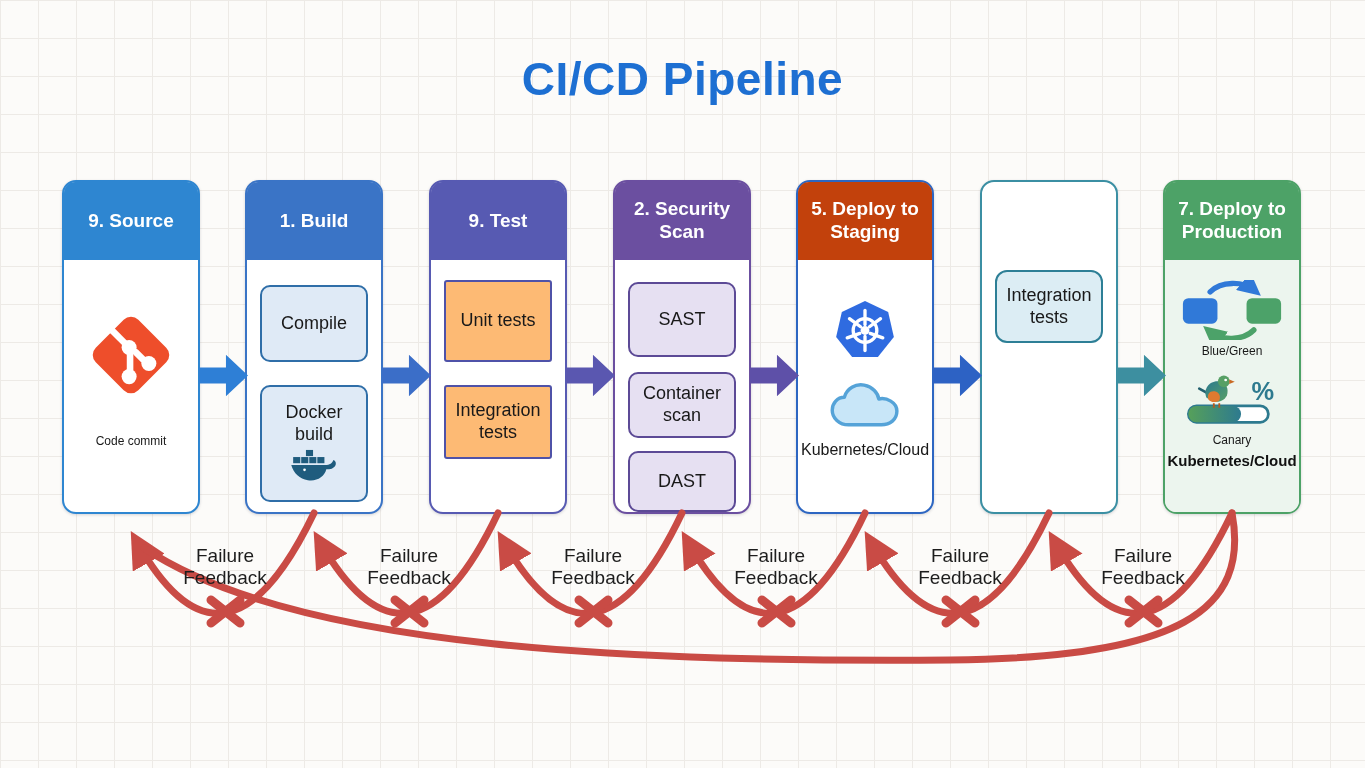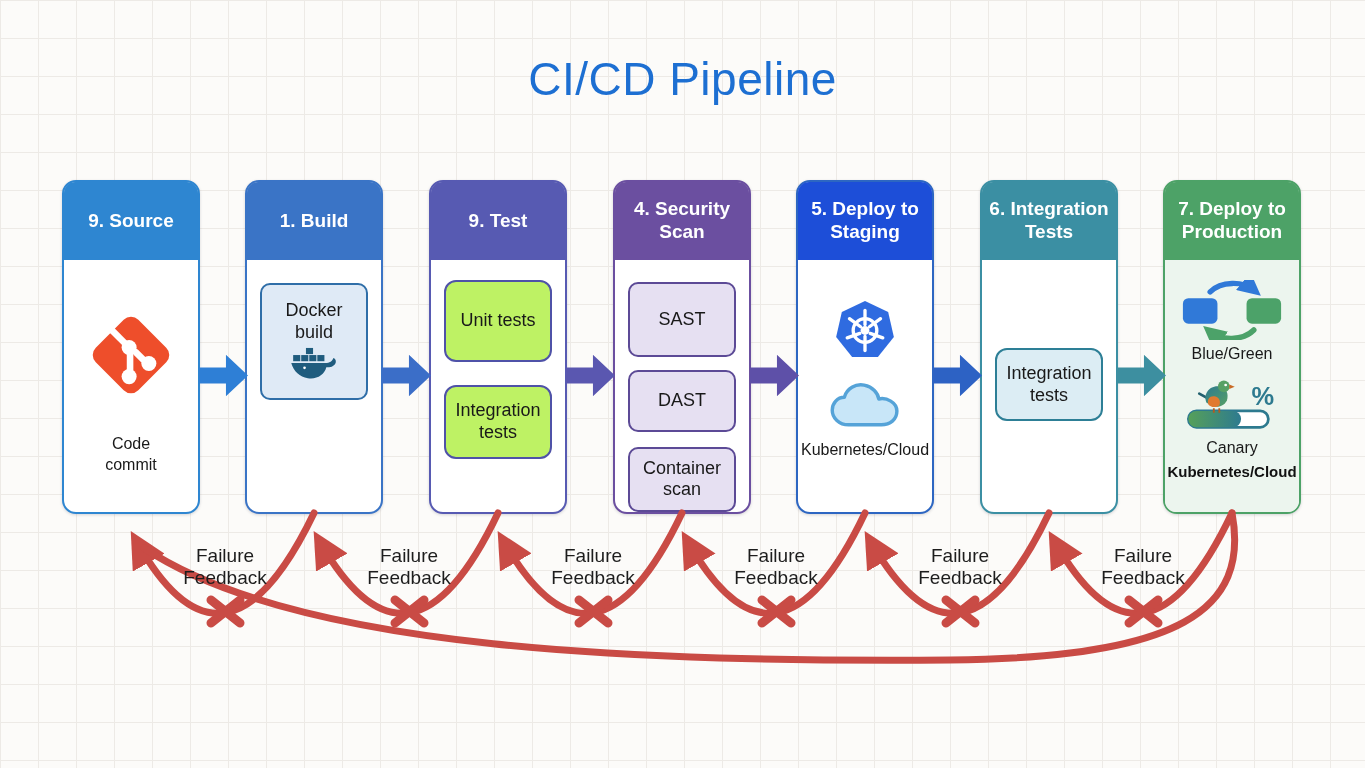--- a/index.html
+++ b/index.html
@@ -1,43 +1,43 @@
 <!DOCTYPE html>
 <html><head>
 <meta charset="utf-8">
 <style>
   html,body{margin:0;padding:0;}
   body{font-family:"Liberation Sans", sans-serif; background:#fbfaf8;}
   #page{position:relative;width:1365px;height:768px;overflow:hidden;background:#fcfbf9;
     background-image:linear-gradient(#edeae6 1px, transparent 1px),linear-gradient(90deg,#edeae6 1px, transparent 1px);
     background-size:38px 38px;}
   .title{position:absolute;top:52px;left:0;width:100%;text-align:center;
-    font-size:46px;font-weight:400;color:#1d6fd2;letter-spacing:.5px;}
+    font-size:46px;font-weight:700;color:#1d6fd2;letter-spacing:.5px;}
   
   .card{position:absolute;top:180px;width:138px;height:334px;background:#ffffff;border-radius:14px;
     border:2px solid #888;box-sizing:border-box;box-shadow:0 1px 3px rgba(40,40,60,.18);}
   .hdr{height:78px;border-radius:11px 11px 0 0;display:flex;align-items:center;justify-content:center;
     text-align:center;color:#fff;font-weight:700;font-size:19px;line-height:1.2;padding:0 6px;box-sizing:border-box;}
   .bod{height:252px;display:flex;flex-direction:column;align-items:center;box-sizing:border-box;padding:0 13px;}
   .s1{border-color:#2e86d1}.s1 .hdr{background:#2e86d1}
   .s2{border-color:#3a74c6}.s2 .hdr{background:#3a74c6}
   .s3{border-color:#575ab2}.s3 .hdr{background:#575ab2}
   .s4{border-color:#6b4fa0}.s4 .hdr{background:#6b4fa0}
-  .s5{border-color:#2d66c2}.s5 .hdr{background:#1d4ed8}
+  .s5{border-color:#2d66c2}.s5 .hdr{background:#c2410c}
   .s6{border-color:#3b8fa3}.s6 .hdr{background:#3b8fa3}
   .s7{border-color:#4da267}.s7 .hdr{background:#4da267}
   .s7 .bod{background:#ecf5ee;border-radius:0 0 11px 11px;}
   
   .box{width:100%;box-sizing:border-box;border:2px solid;border-radius:10px;display:flex;flex-direction:column;
     align-items:center;justify-content:center;text-align:center;font-size:18px;color:#191919;line-height:1.2;padding:4px 6px;}
   .bx-build{background:#dfeaf6;border-color:#2f6ea8;}
-  .bx-test{background:#bef264;border-color:#4f52a8;border-radius:12px;}
+  .bx-test{background:#fdba74;border-color:#4f52a8;border-radius:3px;}
   .bx-sec{background:#e6e0f2;border-color:#5c4a96;}
   .bx-int{background:#dcedf4;border-color:#2d7f96;border-radius:12px;}
-  .cap{font-size:16px;color:#191919;text-align:center;line-height:1.3;}
+  .cap{font-size:12px;color:#191919;text-align:center;line-height:1.3;}
   .cap-sm{font-size:15px;color:#111;text-align:center;font-weight:600;}
   
   .flow{position:absolute;top:352px;width:49px;height:47px;
     clip-path:polygon(0 33%,55% 33%,55% 6%,100% 50%,55% 94%,55% 67%,0 67%);}
   
   .fbl{position:absolute;top:545px;width:120px;text-align:center;font-size:19px;color:#1d1d1d;line-height:1.17;}
   .ovl{position:absolute;left:0;top:0;pointer-events:none;}
 </style>
 </head>
 <body>
@@ -62,20 +62,23 @@
         <circle cx="48" cy="73" r="8" fill="#fff"></circle>
         <circle cx="69" cy="59" r="8" fill="#fff"></circle>
       </svg>
       <div class="cap" style="margin-top:32px;max-width:78px">Code commit</div>
     </div>
   </div>
 
   <div class="card s2" style="left:245px">
     <div class="hdr">1. Build</div>
     <div class="bod">
+      <div class="box bx-build" style="margin-top:25px;height:77px">
+        <span>Compile</span>
+      </div>
       <div class="box bx-build" style="margin-top:23px;height:117px">
         <span>Docker build</span>
         <svg width="48" height="36" viewBox="0 0 50 38" style="margin-top:3px">
           <g fill="#1f5c7e">
             <rect x="16.5" y="1" width="7.5" height="6.5"></rect>
             <rect x="3" y="8.5" width="7.5" height="6.5"></rect>
             <rect x="11.5" y="8.5" width="7.5" height="6.5"></rect>
             <rect x="20" y="8.5" width="7.5" height="6.5"></rect>
             <rect x="28.5" y="8.5" width="7.5" height="6.5"></rect>
             <path d="M1,17 L37,17 C41.5,17 44.5,14.5 45.5,11.5 C47,12 48.5,13.5 48,16 C47.2,19.5 43.5,21.5 39.5,21.5 L38,21.5 C36,29.5 28,34.5 18.5,33 C10,31.6 3.5,26 1,17 Z"></path>
@@ -92,30 +95,30 @@
       <div class="box bx-test" style="margin-top:20px;height:82px">
         <span>Unit tests</span>
       </div>
       <div class="box bx-test" style="margin-top:23px;height:74px">
         <span>Integration tests</span>
       </div>
     </div>
   </div>
 
   <div class="card s4" style="left:613px">
-    <div class="hdr">4. Security Scan</div>
+    <div class="hdr">2. Security Scan</div>
     <div class="bod">
       <div class="box bx-sec" style="margin-top:22px;height:76px">
         <span>SAST</span>
       </div>
+      <div class="box bx-sec" style="margin-top:15px;height:66px">
+        <span>Container scan</span>
+      </div>
       <div class="box bx-sec" style="margin-top:13px;height:62px">
         <span>DAST</span>
-      </div>
-      <div class="box bx-sec" style="margin-top:15px;height:66px">
-        <span>Container scan</span>
       </div>
     </div>
   </div>
 
   <div class="card s5" style="left:796px">
     <div class="hdr">5. Deploy to Staging</div>
     <div class="bod">
       <svg width="74" height="74" viewBox="0 0 100 100" style="margin-top:32px">
         <polygon points="50,12 81.3,27 89,60.9 67.4,88 32.6,88 11,60.9 18.7,27" fill="#2f6be0"></polygon>
         <circle cx="50" cy="52" r="16" stroke="#fff" stroke-width="4.5" fill="none"></circle>
@@ -130,21 +133,20 @@
         <circle cx="50" cy="52" r="6" fill="#fff"></circle>
       </svg>
       <svg width="78" height="50" viewBox="0 0 86 58" style="margin-top:14px">
         <path d="M24,52 C13,52 5,44 5,35 C5,27 11,20 19,20 C22,10 32,4 42,6 C52,8 58,15 59,22 C68,20 80,26 80,36 C80,46 72,52 62,52 Z" fill="#c8e6f8" stroke="#55a3d8" stroke-width="4" stroke-linejoin="round"></path>
       </svg>
       <div class="cap" style="margin-top:10px;font-size:16px">Kubernetes/Cloud</div>
     </div>
   </div>
 
   <div class="card s6" style="left:980px">
-    <div class="hdr">6. Integration Tests</div>
     <div class="bod">
       <div class="box bx-int" style="margin-top:88px;height:73px">
         <span>Integration tests</span>
       </div>
     </div>
   </div>
 
   <div class="card s7" style="left:1163px">
     <div class="hdr">7. Deploy to Production</div>
     <div class="bod">

